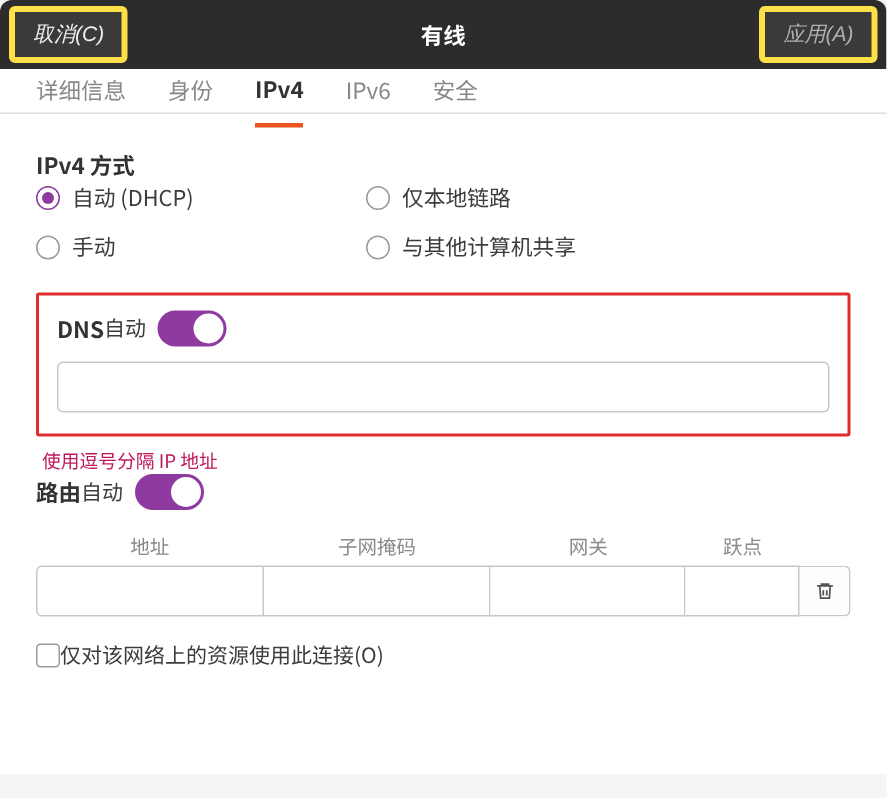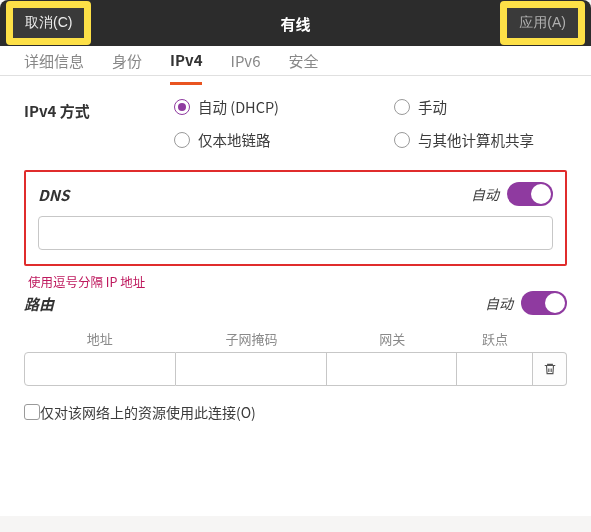--- a/index.html
+++ b/index.html
@@ -26,25 +26,26 @@
     color: #fff;
     font-weight: 600;
     font-size: 15px;
     position: absolute;
     left: 50%;
     transform: translateX(-50%);
   }
   .tb-btn {
     background: #3a3a3a;
     color: #eee;
-    border: 7px solid #fde047;
+    border: 4px solid #fde047;
     border-radius: 4px;
     padding: 6px 12px;
     font-size: 14px;
     cursor: pointer;
+    font-style: italic;
   }
   .tb-btn.apply {
     background: #3a3a3a;
     color: #b0b0b0;
   }
   .tabs {
     background: #fff;
     height: 30px;
     display: flex;
     align-items: center;
@@ -64,21 +65,21 @@
     border-bottom: 3px solid #e95420;
     margin-bottom: -1px;
   }
   .content {
     background: #fff;
     padding: 20px 24px;
     height: calc(532px - 46px - 46px);
     overflow-y: auto;
   }
   .section { margin-bottom: 20px; }
-  .row { display: flex; align-items: flex-start; }
+  .row { display: flex; align-items: flex-start; flex-direction: column; }
   .label-col {
     width: 150px;
     font-weight: 600;
     font-size: 15px;
     color: #333;
     padding-top: 4px;
   }
   .radio-grid {
     display: grid;
     grid-template-columns: 200px auto;
@@ -112,23 +113,21 @@
   }
   .highlight-box {
     border: 2px solid #e02c2c;
     padding: 10px 12px 14px;
     border-radius: 2px;
     margin-top: 14px;
   }
   .section-head {
     display: flex;
     align-items: center;
-    justify-content: space-between;
     margin-bottom: 10px;
-    font-style: italic;
   }
   .section-title {
     font-weight: 700;
     font-size: 15px;
     color: #333;
   }
   .auto-group {
     display: flex;
     align-items: center;
     gap: 8px;
@@ -238,25 +237,25 @@
 
   <div class="section row">
     <div class="label-col">IPv4 方式</div>
     <div class="radio-grid">
       <div class="radio-item">
         <span class="radio checked"></span>
         <span>自动 (DHCP)</span>
       </div>
       <div class="radio-item">
         <span class="radio"></span>
-        <span>手动</span>
+        <span>仅本地链路</span>
       </div>
       <div class="radio-item">
         <span class="radio"></span>
-        <span>仅本地链路</span>
+        <span>手动</span>
       </div>
       <div class="radio-item">
         <span class="radio"></span>
         <span>与其他计算机共享</span>
       </div>
     </div>
   </div>
 
   <div class="highlight-box">
     <div class="section-head">

